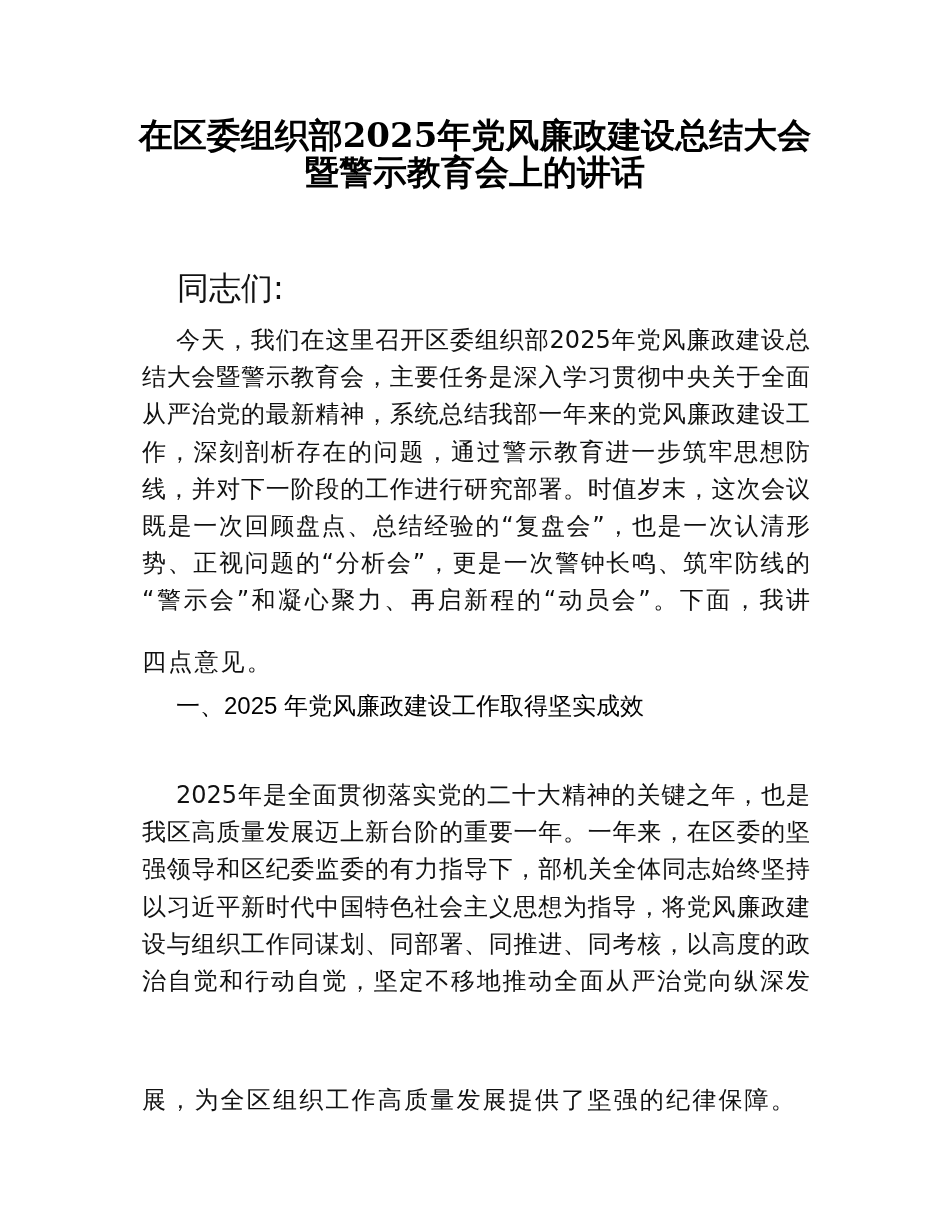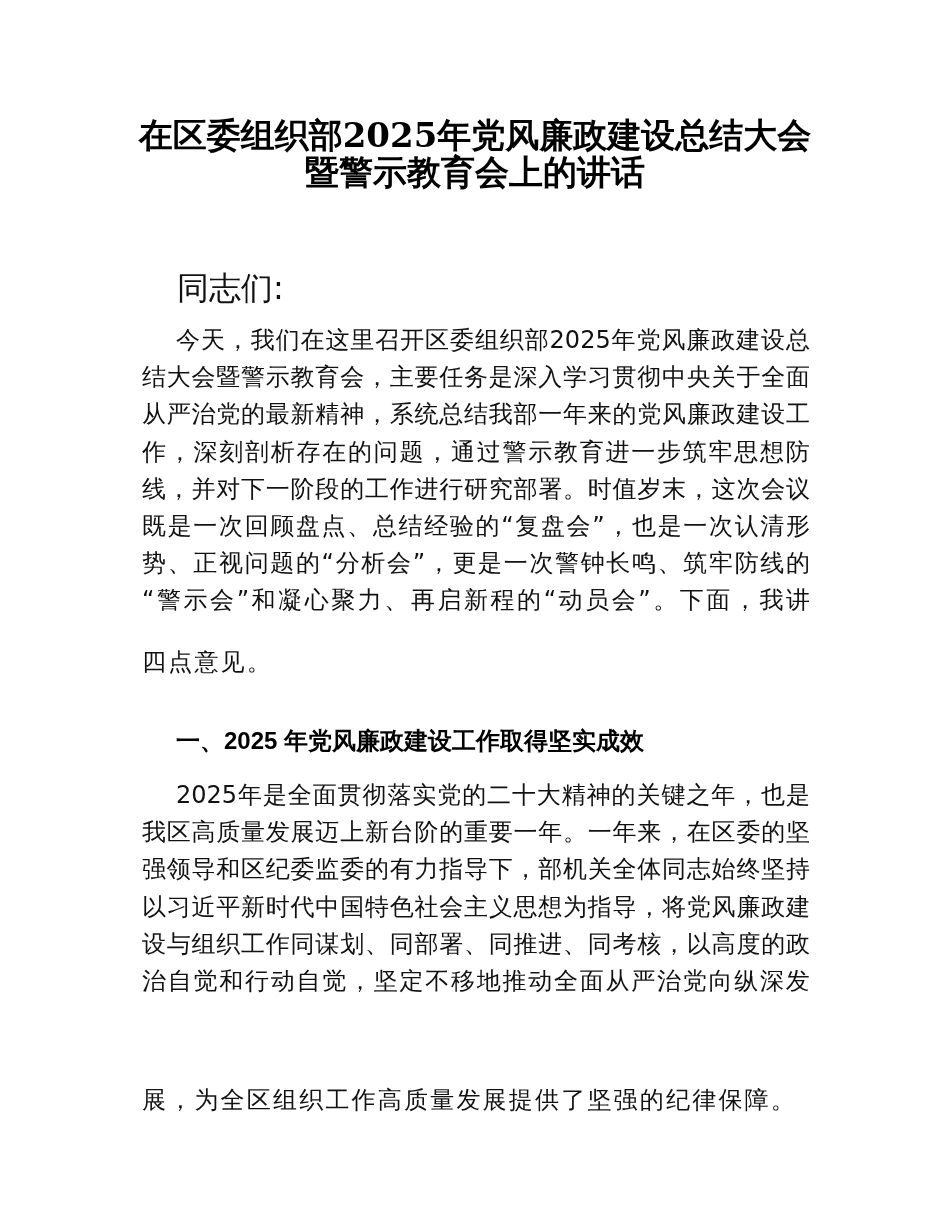--- a/index.html
+++ b/index.html
@@ -18,23 +18,23 @@
       font-family: "DejaVu Sans", "Liberation Sans", sans-serif;
       font-size: 24px; line-height: 32px; color: #111;
       text-align: justify; text-align-last: justify; white-space: nowrap;
       display: flex; justify-content: space-between;
     }
     .line span.ch { display: inline-block; }
     .line.last { justify-content: flex-start; margin-top: 24px; }
     .line.indent { left: 176px; width: 634px; }
     .greet { position: absolute; left: 142px; top: 272px; font-family: "DejaVu Sans", sans-serif; font-size: 32px; line-height: 32px; margin-left: 35px; }
     .heading {
-      position: absolute; left: 176px; top: 725px;
+      position: absolute; left: 176px; top: 690px;
       font-family: "Liberation Sans", "DejaVu Sans", sans-serif;
-      font-size: 24px; line-height: 32px; color: #000; font-weight: 700;
+      font-size: 24px; line-height: 32px; color: #000; font-weight: 400;
     }
   </style>
 </head>
 <body>
 
 <div class="page">
   <div class="title l1">在区委组织部2025年党风廉政建设总结大会</div>
   <div class="title l2">暨警示教育会上的讲话</div>
 
   <div class="greet">同志们:</div>

